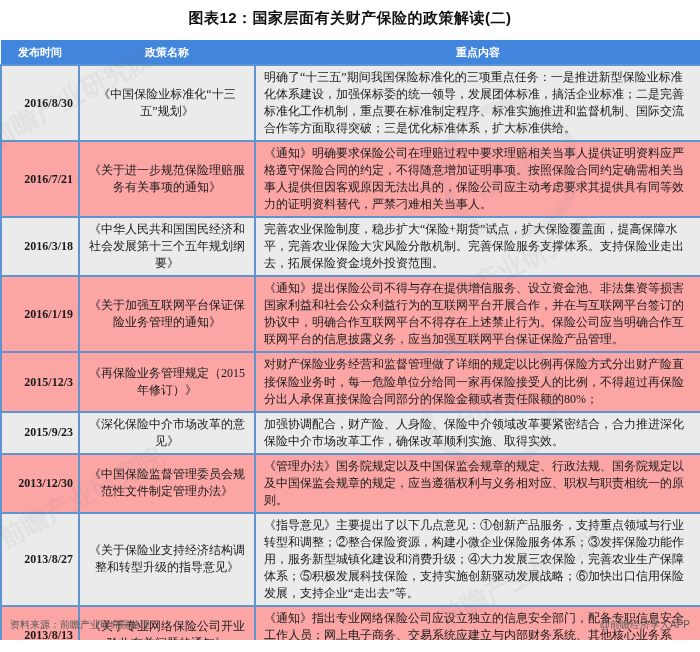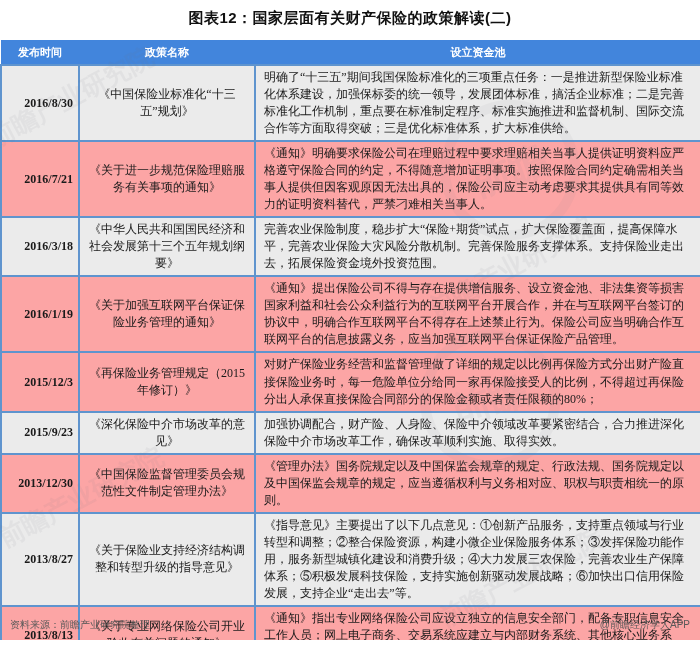--- a/index.html
+++ b/index.html
@@ -43,21 +43,21 @@
   <table class="policy">
     <colgroup>
       <col class="c-date">
         <col class="c-policy">
         <col class="c-content">
     </colgroup>
     <thead>
       <tr>
         <th>发布时间</th>
         <th>政策名称</th>
-        <th>设立资金池</th>
+        <th>重点内容</th>
       </tr>
     </thead>
     <tbody>
         <tr class="shaded">
           <td class="date">2016/8/30</td>
           <td class="policy">《中国保险业标准化“十三五”规划》</td>
           <td class="content">明确了“十三五”期间我国保险标准化的三项重点任务：一是推进新型保险业标准化体系建设，加强保标委的统一领导，发展团体标准，搞活企业标准；二是完善标准化工作机制，重点要在标准制定程序、标准实施推进和监督机制、国际交流合作等方面取得突破；三是优化标准体系，扩大标准供给。</td>
         </tr>
         <tr class="plain">
           <td class="date">2016/7/21</td>

